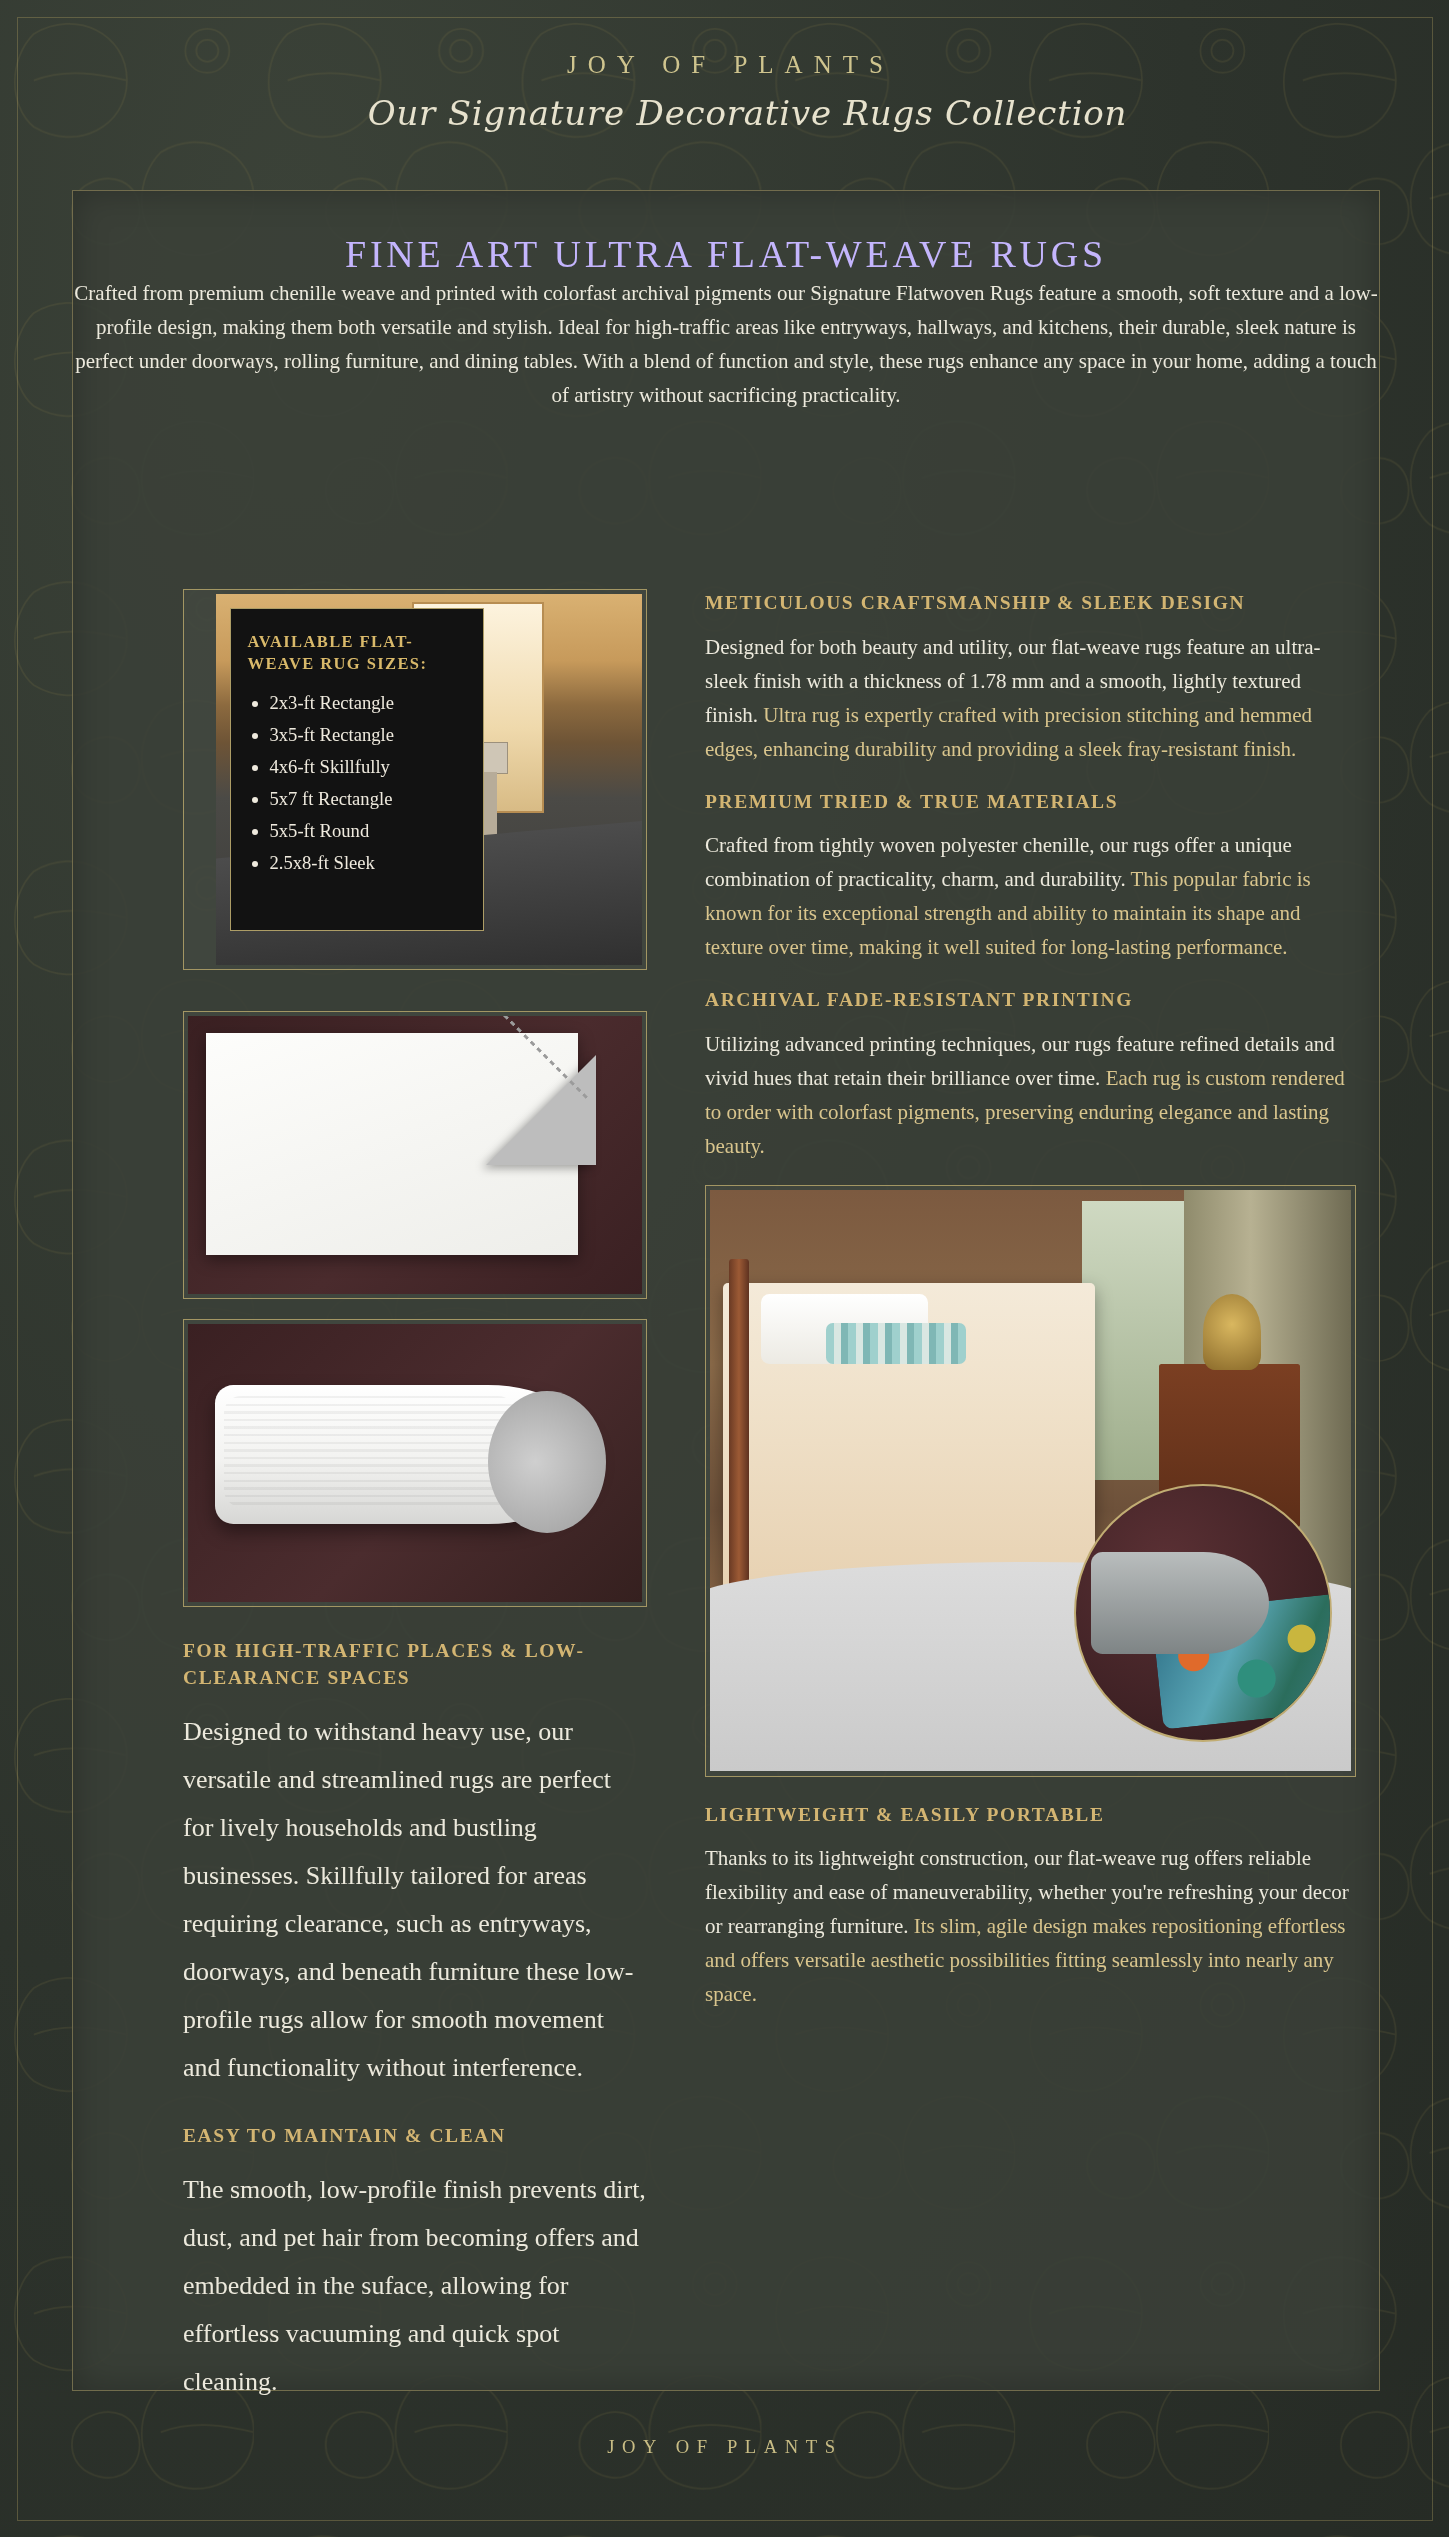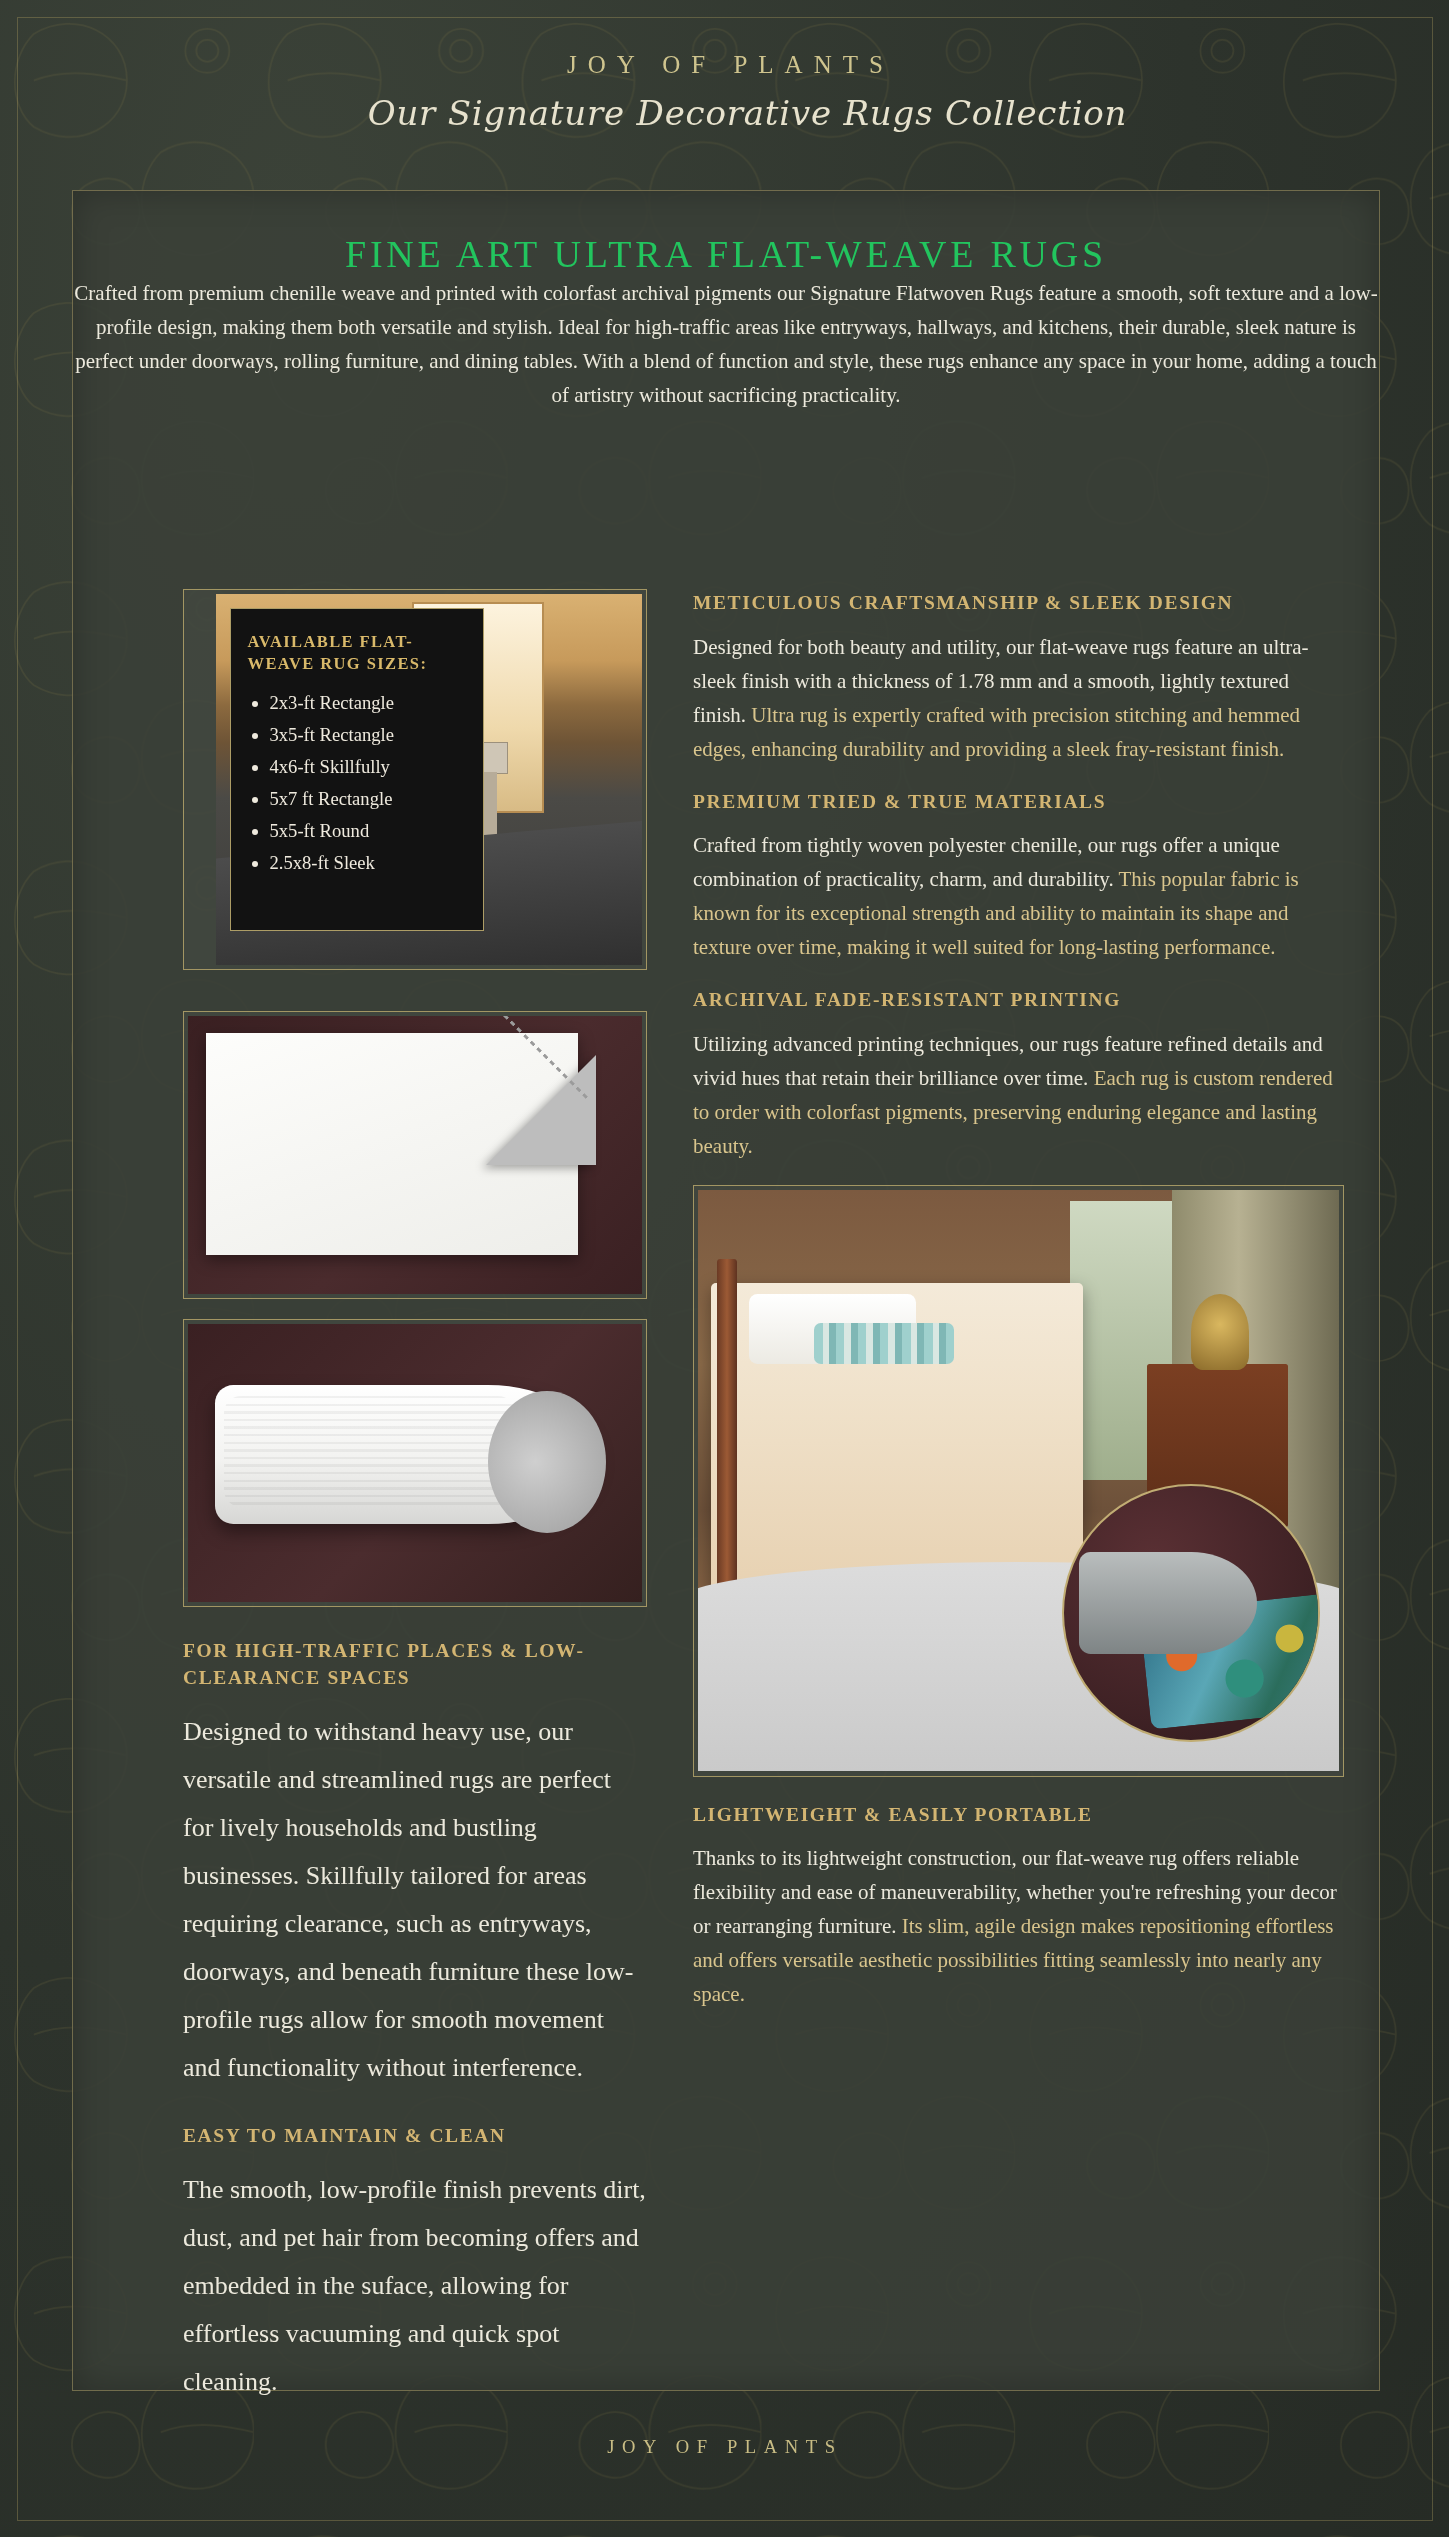--- a/index.html
+++ b/index.html
@@ -69,21 +69,21 @@
     background: rgba(58,64,56,.88);
     border: 0.8px solid rgba(183,165,104,.45);
     box-shadow: 0 0 34px rgba(0,0,0,.25) inset;
   }
 
   .headline {
     text-align: center;
     font-family: "Liberation Serif", serif;
     font-size: 38px;
     letter-spacing: 3.8px;
-    color: #22c55e;
+    color: #c4b5fd;
     text-transform: uppercase;
     margin-top: 41px;
   }
 
   .intro {
     margin: 29px 93px 0 93px;
     text-align: center;
     font-size: 21.6px;
     line-height: 35px;
     color: #e9e6d6;
@@ -98,21 +98,21 @@
   }
 
   .left-col {
     position: absolute;
     left: 72px;
     top: 0;
     width: 464px;
   }
   .right-col {
     position: absolute;
-    left: 582px;
+    left: 594px;
     top: 0;
     width: 651px;
   }
 
   
   .img-box {
     border: 0.8px solid rgba(196,178,112,.75);
     padding: 4.2px;
     background: rgba(255,255,255,.04);
     box-sizing: border-box;

